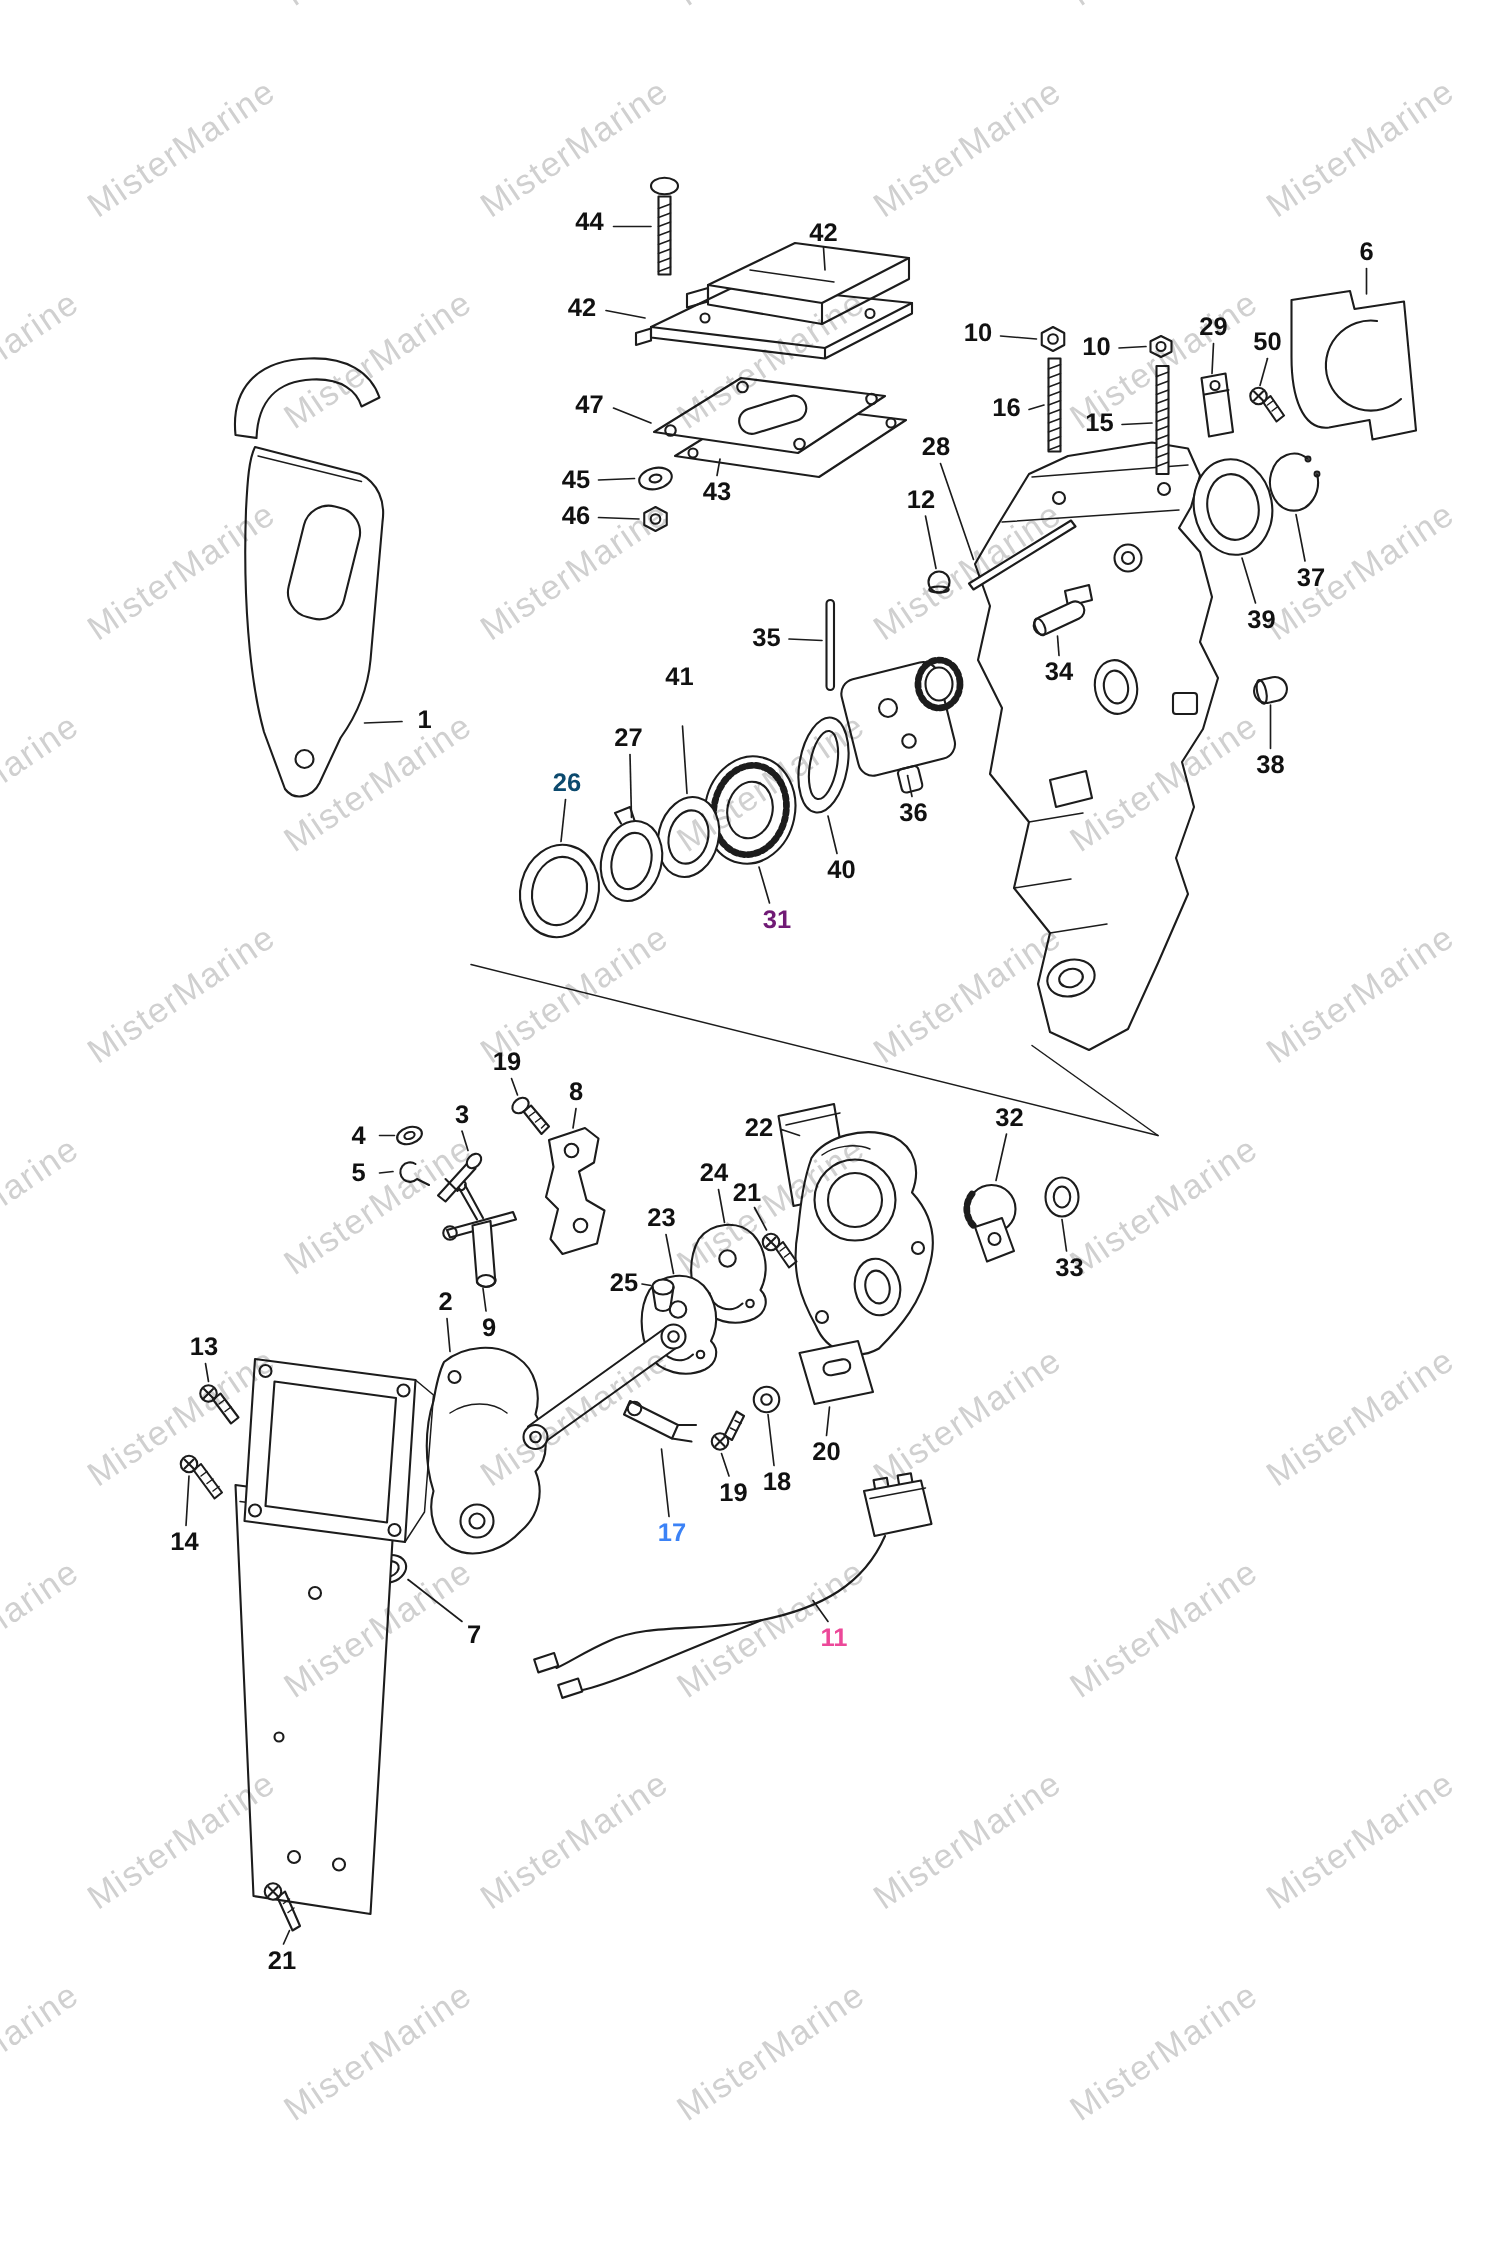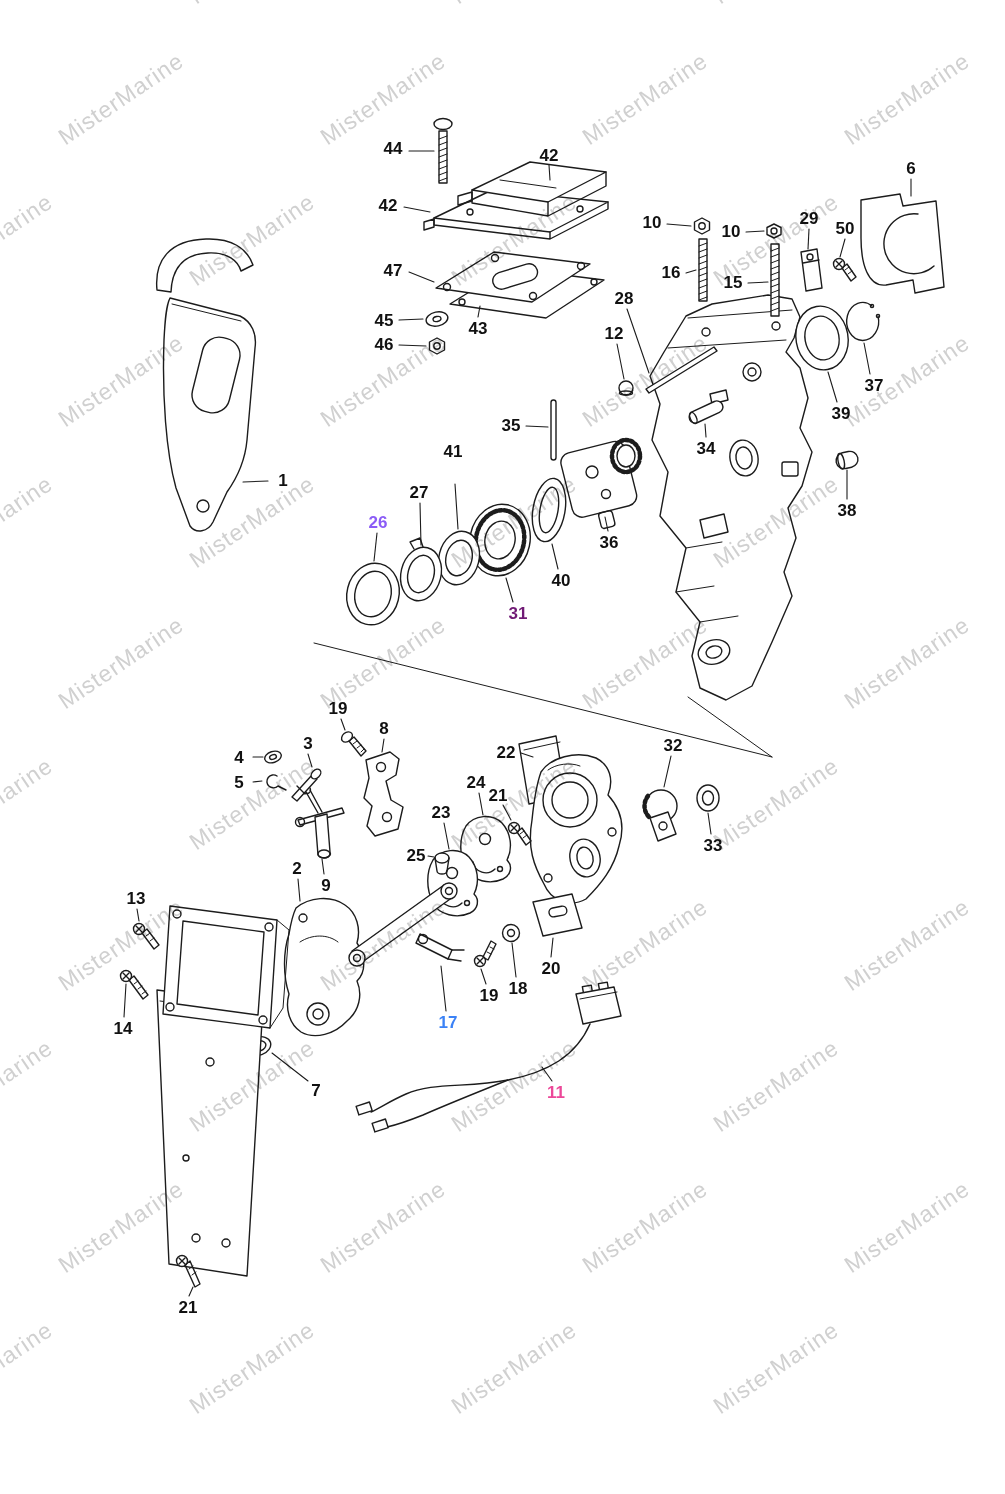--- a/index.html
+++ b/index.html
@@ -578,21 +578,21 @@
       <div class="part-label" style="left: 874px; top: 385px; color: rgb(17, 17, 17);">37</div>
       <div class="part-label" style="left: 841px; top: 413px; color: rgb(17, 17, 17);">39</div>
       <div class="part-label" style="left: 511px; top: 425px; color: rgb(17, 17, 17);">35</div>
       <div class="part-label" style="left: 706px; top: 448px; color: rgb(17, 17, 17);">34</div>
       <div class="part-label" style="left: 847px; top: 510px; color: rgb(17, 17, 17);">38</div>
       <div class="part-label" style="left: 609px; top: 542px; color: rgb(17, 17, 17);">36</div>
       <div class="part-label" style="left: 561px; top: 580px; color: rgb(17, 17, 17);">40</div>
       <div class="part-label" style="left: 518px; top: 613px; color: #701a75;">31</div>
       <div class="part-label" style="left: 453px; top: 451px; color: rgb(17, 17, 17);">41</div>
       <div class="part-label" style="left: 419px; top: 492px; color: rgb(17, 17, 17);">27</div>
-      <div class="part-label" style="left: 378px; top: 522px; color: #8b5cf6;">26</div>
+      <div class="part-label" style="left: 378px; top: 522px; color: #0c4a6e;">26</div>
       <div class="part-label" style="left: 283px; top: 480px; color: rgb(17, 17, 17);">1</div>
       <div class="part-label" style="left: 338px; top: 708px; color: rgb(17, 17, 17);">19</div>
       <div class="part-label" style="left: 384px; top: 728px; color: rgb(17, 17, 17);">8</div>
       <div class="part-label" style="left: 239px; top: 757px; color: rgb(17, 17, 17);">4</div>
       <div class="part-label" style="left: 308px; top: 743px; color: rgb(17, 17, 17);">3</div>
       <div class="part-label" style="left: 239px; top: 782px; color: rgb(17, 17, 17);">5</div>
       <div class="part-label" style="left: 506px; top: 752px; color: rgb(17, 17, 17); text-align: center;">22</div>
       <div class="part-label" style="left: 673px; top: 745px; color: rgb(17, 17, 17);">32</div>
       <div class="part-label" style="left: 476px; top: 782px; color: rgb(17, 17, 17);">24</div>
       <div class="part-label" style="left: 498px; top: 795px; color: rgb(17, 17, 17);">21</div>

